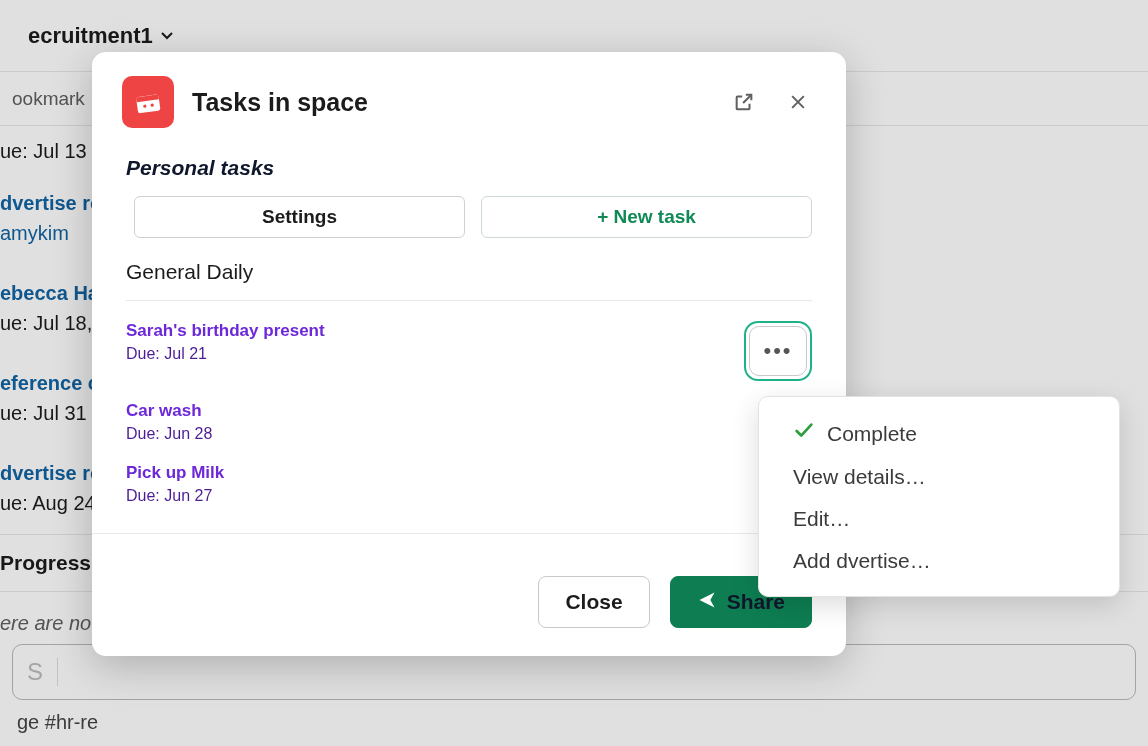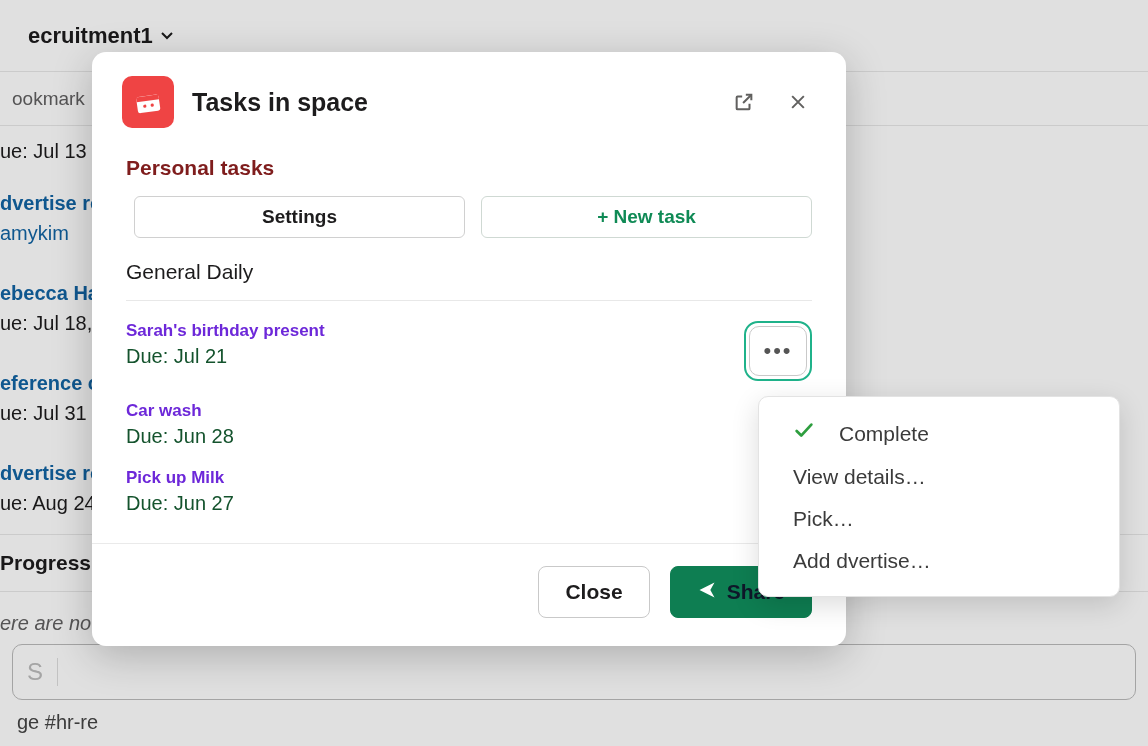--- a/index.html
+++ b/index.html
@@ -151,25 +151,26 @@
       justify-content: center;
       color: #61605f;
       cursor: pointer;
       border-radius: 6px;
     }
 
     .modal-body {
       padding: 8px 34px 18px 34px;
     }
     .link-primary {
-      color: #7f1d1d;
+      color: #0f172a;
       font-weight: 700;
       font-size: 21px;
       display: inline-block;
       padding: 10px 0 16px 0;
+      font-style: italic;
     }
     .btn-row {
       display: flex;
       gap: 16px;
       margin-bottom: 22px;
       margin-left: 8px;
     }
     .btn-pill {
       flex: 1;
       height: 42px;
@@ -199,22 +200,22 @@
       justify-content: space-between;
       padding-top: 20px;
     }
     .task-info .t-title {
       color: #6d28d9;
       font-weight: 700;
       font-size: 17px;
       padding-bottom: 4px;
     }
     .task-info .t-due {
-      font-size: 20px;
-      color: #14532d;
+      font-size: 16px;
+      color: #4c1d95;
     }
 
     .overflow-btn {
       width: 58px;
       height: 50px;
       border-radius: 10px;
       border: 1px solid #c9c9c9;
       background: #fff;
       display: flex;
       align-items: center;
@@ -241,20 +242,21 @@
     .btn {
       height: 52px;
       padding: 0 26px;
       border-radius: 8px;
       font-size: 21px;
       font-weight: 700;
       cursor: pointer;
       display: flex;
       align-items: center;
       gap: 10px;
+      margin-top: 20px;
     }
     .btn-secondary {
       background: #fff;
       border: 1px solid #c9c9c9;
       color: #1d1c1d;
     }
     .btn-primary {
       background: #0e7e52;
       border: 1px solid #0e7e52;
       color: #0f172a;
@@ -273,21 +275,21 @@
       z-index: 20;
       padding: 14px 0;
     }
     .menu-item {
       padding: 9px 34px;
       font-size: 21px;
       color: #3b3b3b;
       cursor: pointer;
       display: flex;
       align-items: center;
-      gap: 24px;
+      gap: 12px;
     }
   </style>
 </head>
 <body>
 
 <div class="bg">
   <div class="bg-header">
     <span>ecruitment1</span>
     <span class="chev">
       <svg width="16" height="16" viewBox="0 0 16 16">
@@ -409,15 +411,15 @@
 <div class="context-menu">
   <div class="menu-item">
     <span>
       <svg width="22" height="22" viewBox="0 0 24 24" fill="none">
           <path d="M4 12l5 5L20 5" stroke="#2e9e3f" stroke-width="3" stroke-linecap="round" stroke-linejoin="round"></path>
         </svg>
     </span>
     <span>Complete</span>
   </div>
   <div class="menu-item">View details…</div>
-  <div class="menu-item">Pick…</div>
+  <div class="menu-item">Edit…</div>
   <div class="menu-item">Add dvertise…</div>
 </div>
 
 </body></html>

